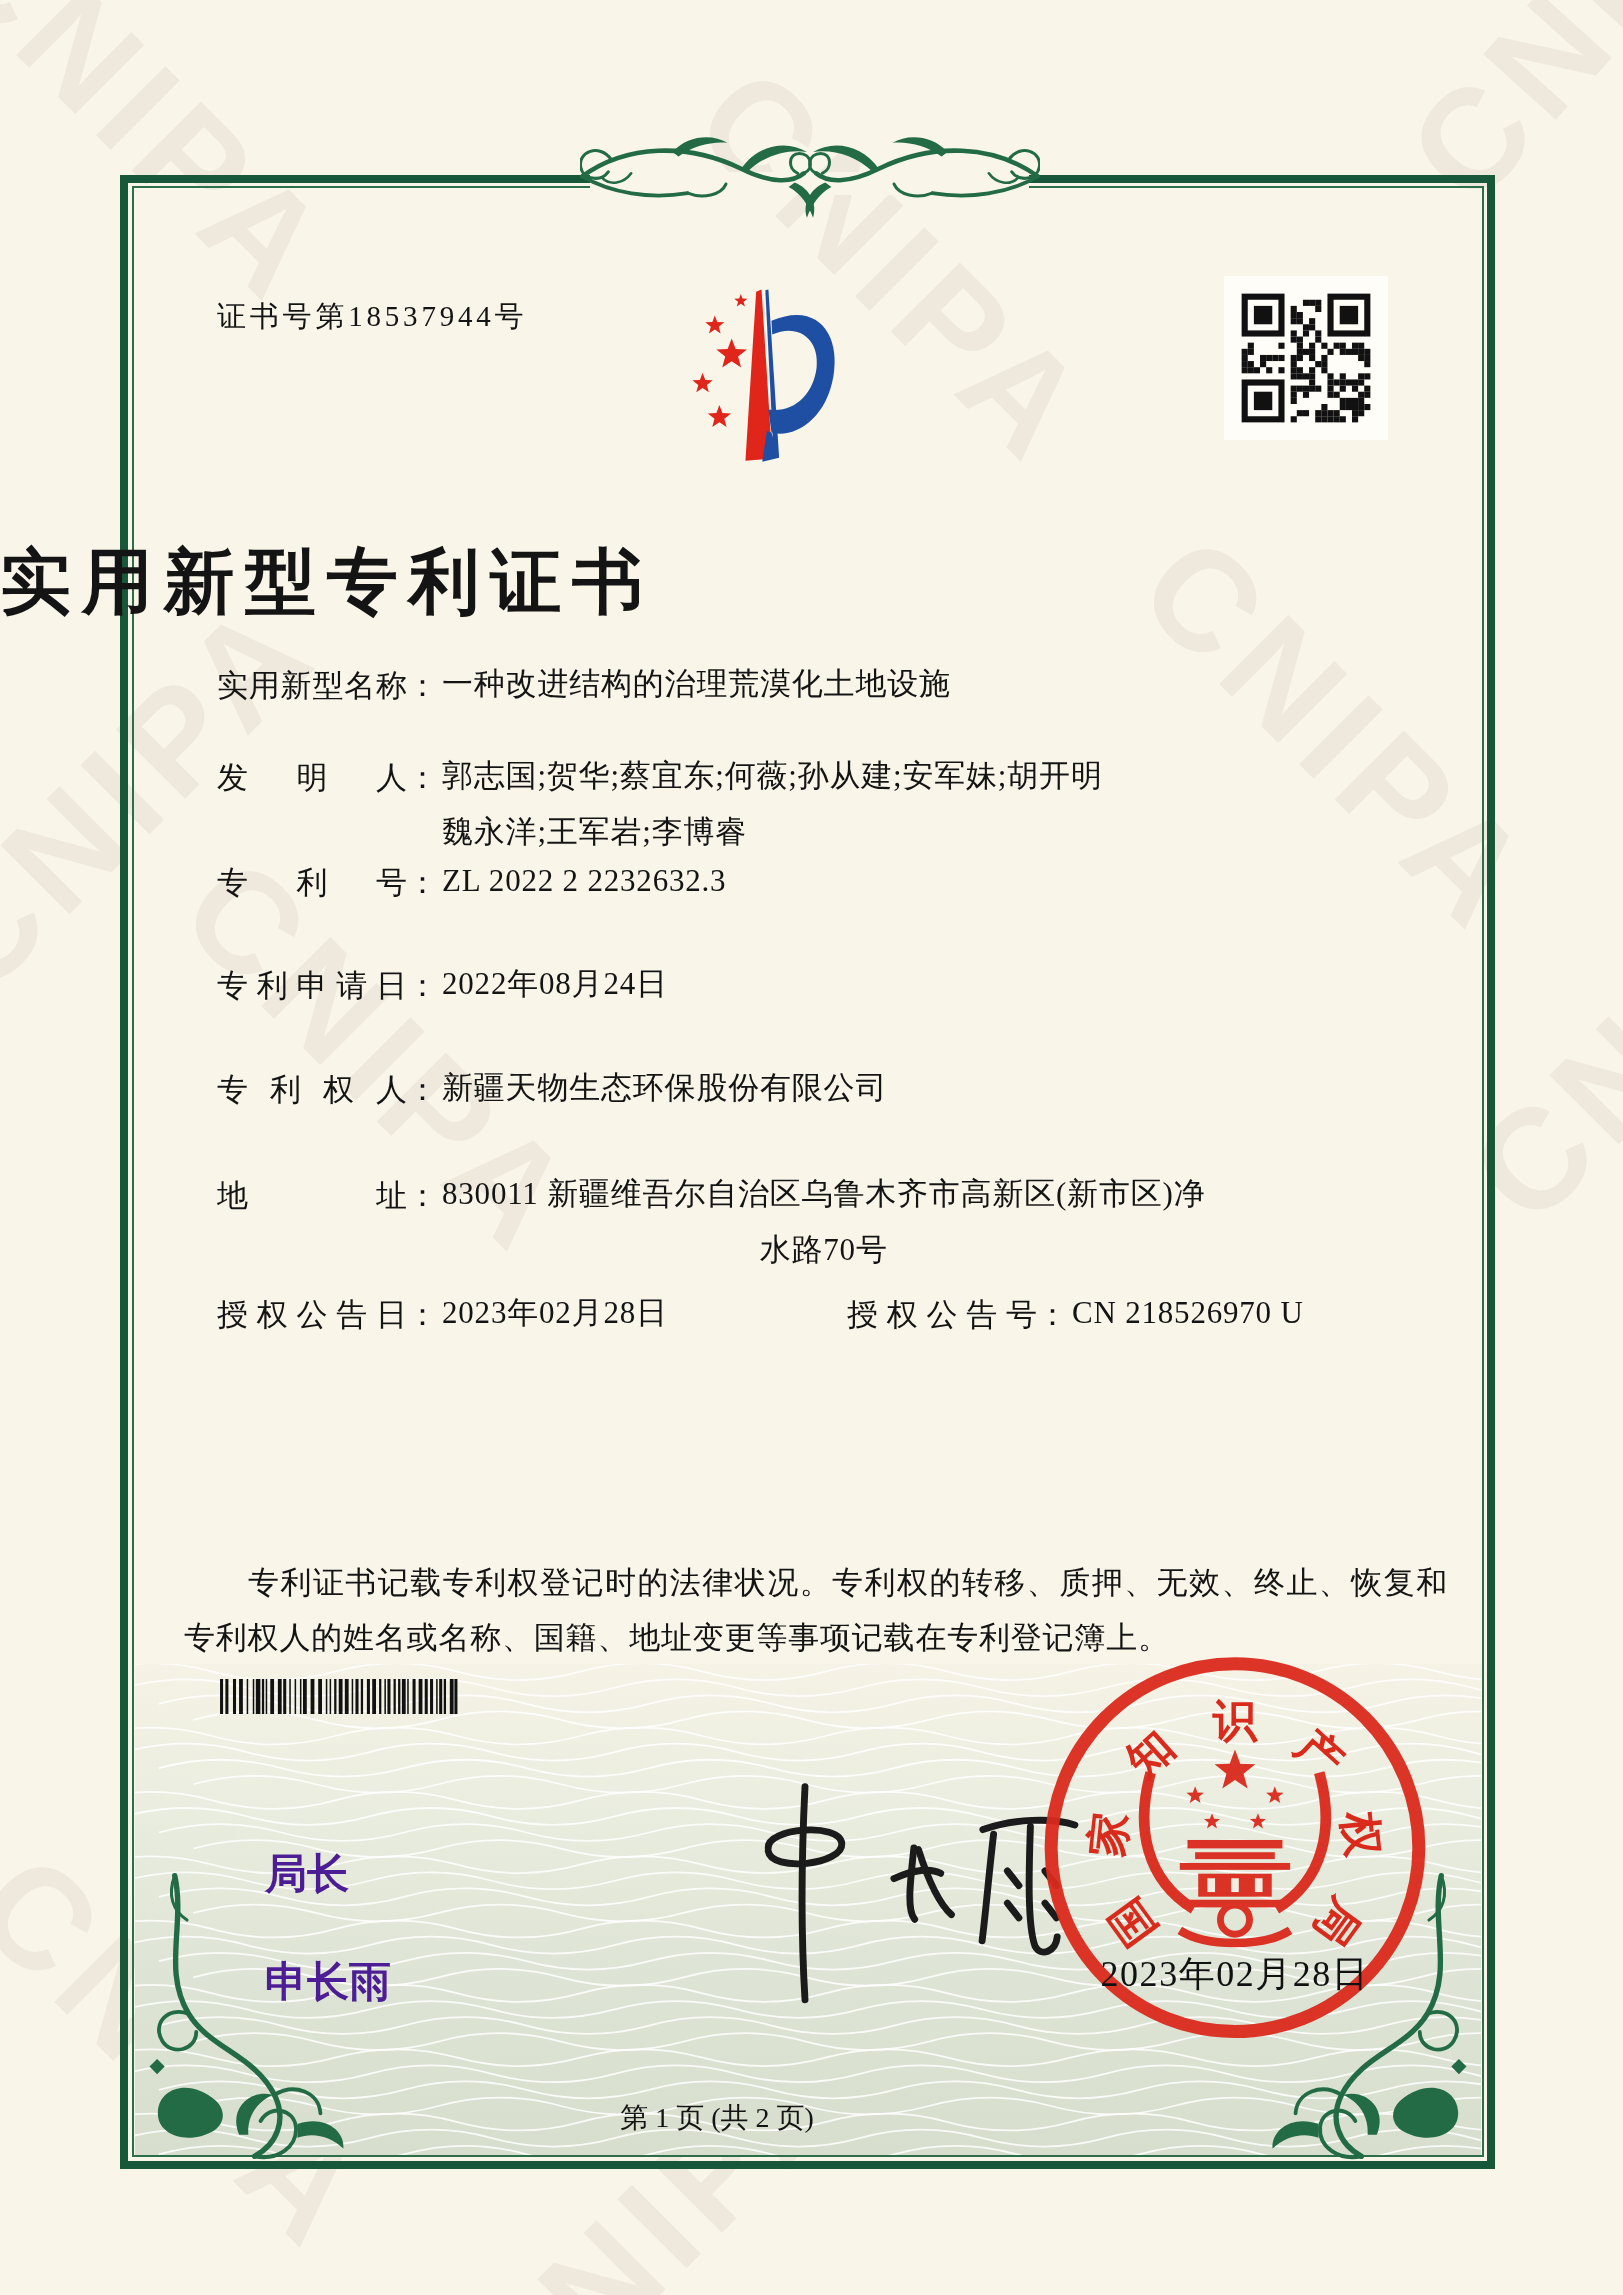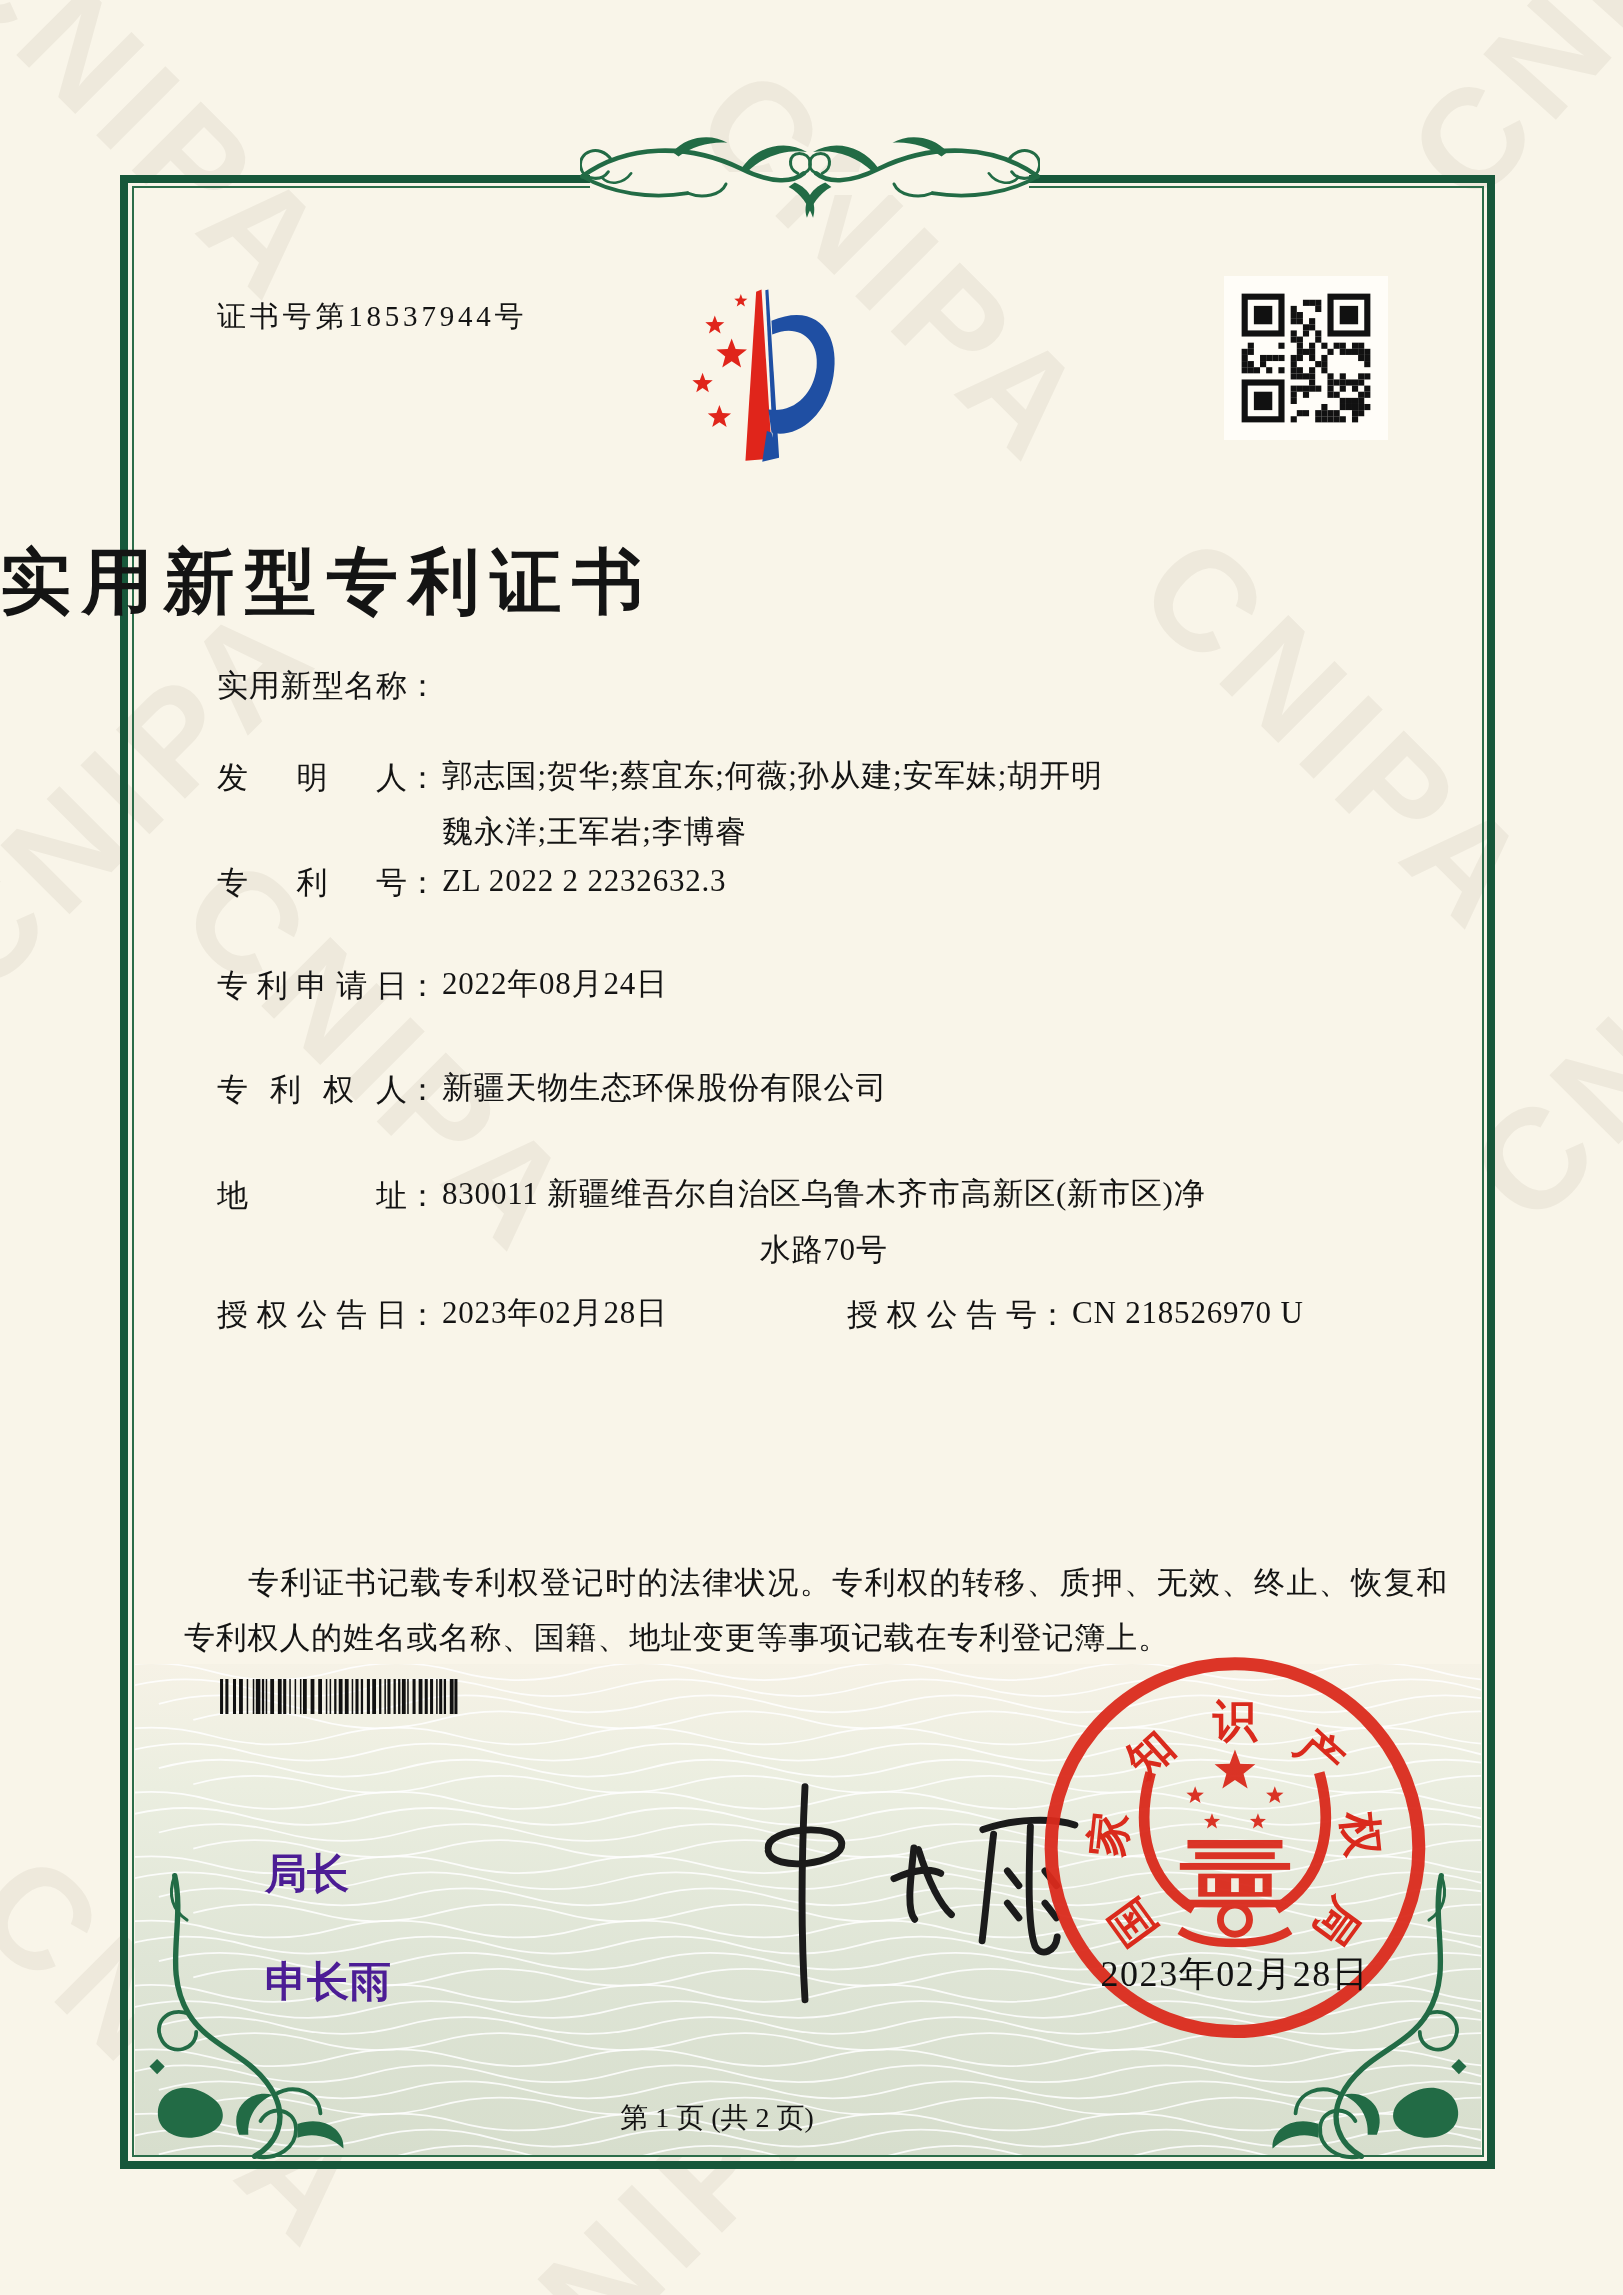--- a/index.html
+++ b/index.html
@@ -290,20 +290,23 @@
       <div class="field-row" style="top: 665px; left: 217px;">
         <div class="flabel">
           <span>实</span>
           <span>用</span>
           <span>新</span>
           <span>型</span>
           <span>名</span>
           <span>称</span>
         </div>
         <div class="fsep">：</div>
+        <div class="fval">
+          <div class="vline">一种改进结构的治理荒漠化土地设施</div>
+        </div>
       </div>
       <div class="field-row" style="top: 757px; left: 217px;">
         <div class="flabel">
           <span>发</span>
           <span>明</span>
           <span>人</span>
         </div>
         <div class="fsep">：</div>
         <div class="fval">
           <div class="vline">郭志国;贺华;蔡宜东;何薇;孙从建;安军妹;胡开明</div>

